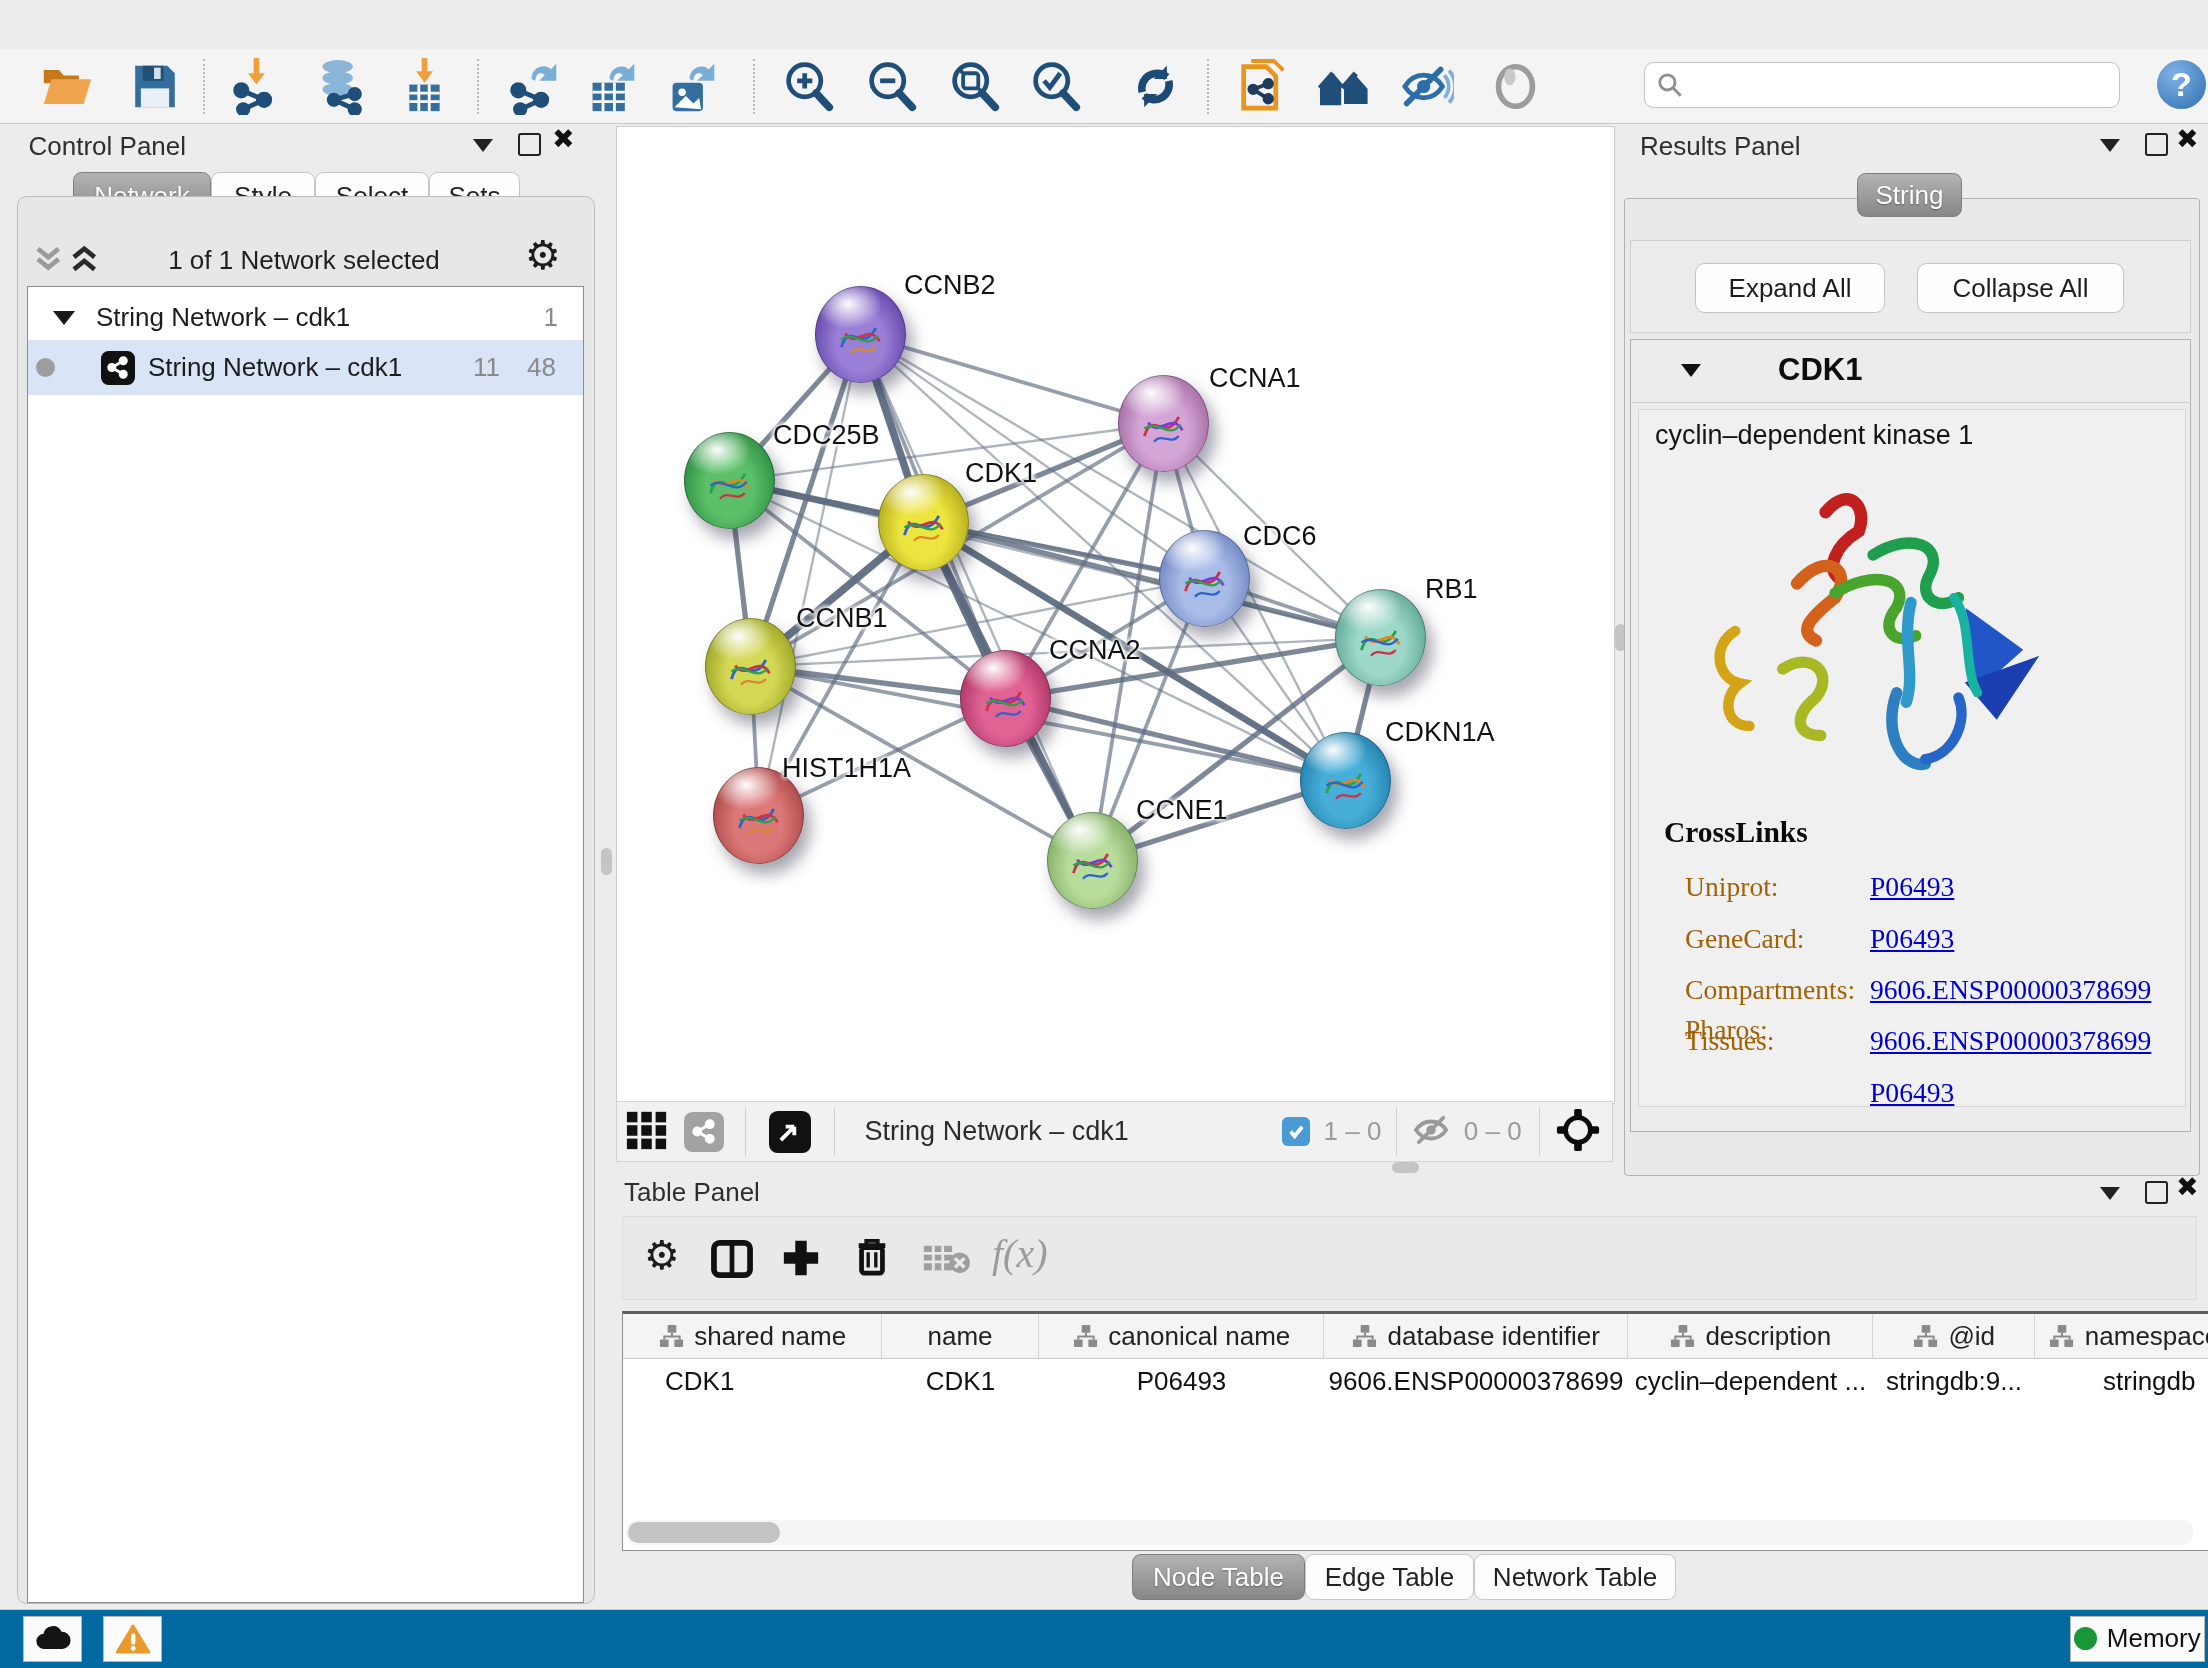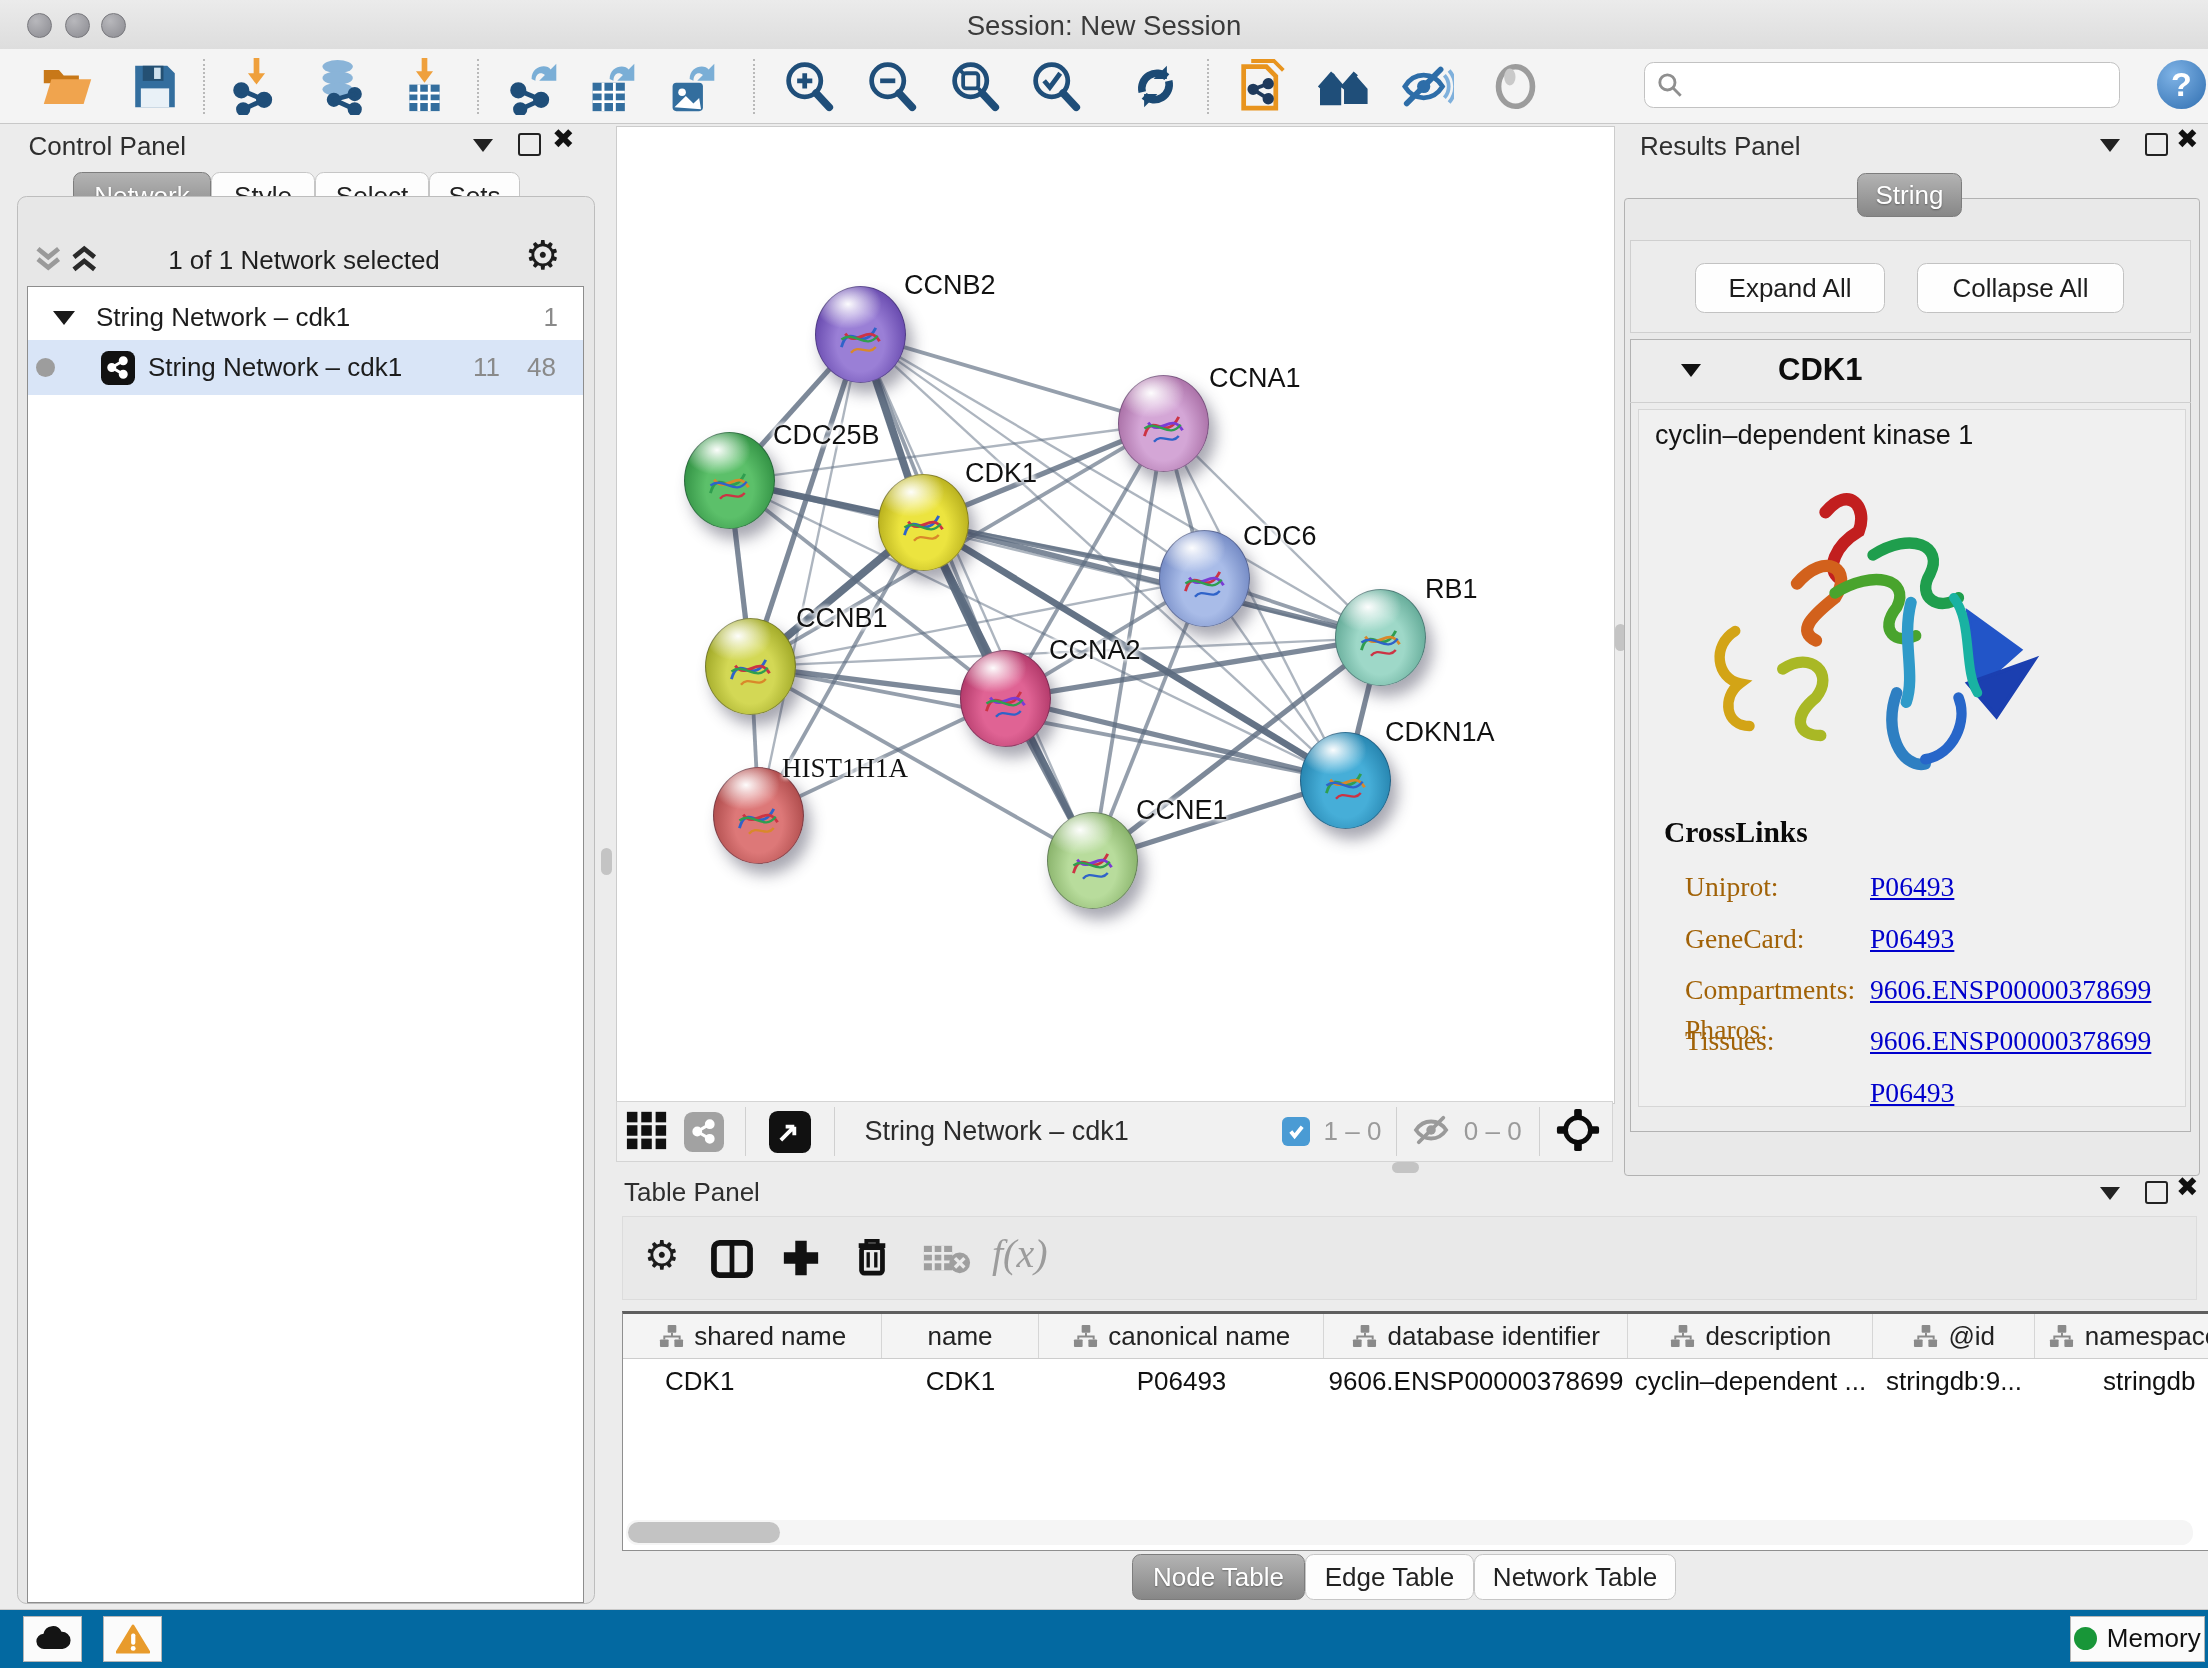--- a/index.html
+++ b/index.html
@@ -98,26 +98,20 @@
     display:flex;align-items:center;justify-content:center;cursor:pointer;box-sizing:border-box;}
 
   .split-dot{background:#c4c4c4;border-radius:7.6px;}
   .gear{font-size:40px;color:#1c1c1c;line-height:38px;cursor:pointer;}
 </style>
 </head>
 <body>
 
 <div id="window" class="noselect">
 
-  <div id="titlebar" class="abs">
-    <div class="traffic abs" style="left:27px"></div>
-    <div class="traffic abs" style="left:65px"></div>
-    <div class="traffic abs" style="left:101px"></div>
-    <div id="win-title" class="abs">Session: New Session</div>
-  </div>
 
   <div id="toolbar" class="abs">
     <div class="tbtn abs" style="left:37px">
       <svg width="55" height="48" viewBox="0 0 58 50">
           <path d="M4 8 h16 l5 6 h16 v8 H4z" fill="#c87818"></path>
           <path d="M4 44 L12 18 h42 L46 44z" fill="#f0a44e"></path>
         </svg>
     </div>
     <div class="tbtn abs" style="left:124px">
       <svg width="48" height="49" viewBox="0 0 50 52">
@@ -480,21 +474,21 @@
         </div>
         <div class="node-label" style="left: 768px; top: 590px;">CDKN1A</div>
         <div class="node" style="left: 96px; top: 640px; background: radial-gradient(58% 40% at 36% 18%, rgba(255, 255, 255, 0.98), rgba(255, 255, 255, 0) 65%), radial-gradient(at 50% 58%, rgb(221, 120, 120) 38%, rgb(151, 54, 54) 94%);">
           <svg width="61" height="61" viewBox="0 0 64 64" style="position:absolute;left:14.3px;top:20px">
             <path d="M12,42 C20,14 34,50 48,22" stroke="#2f63c9" stroke-width="3" fill="none"></path>
             <path d="M16,28 C28,44 40,16 52,36" stroke="#cc3344" stroke-width="3" fill="none"></path>
             <path d="M12,34 C26,24 38,46 50,30" stroke="#2f9e4f" stroke-width="2.5" fill="none"></path>
             <path d="M22,48 C30,38 40,52 48,42" stroke="#d9882a" stroke-width="2.5" fill="none"></path>
           </svg>
         </div>
-        <div class="node-label" style="left: 165px; top: 626px; font-family: Liberation Serif, serif;">HIST1H1A</div>
+        <div class="node-label" style="left: 165px; top: 626px;">HIST1H1A</div>
         <div class="node" style="left: 430px; top: 685px; background: radial-gradient(58% 40% at 36% 18%, rgba(255, 255, 255, 0.98), rgba(255, 255, 255, 0) 65%), radial-gradient(at 50% 58%, rgb(184, 220, 156) 38%, rgb(111, 156, 80) 94%);">
           <svg width="61" height="61" viewBox="0 0 64 64" style="position:absolute;left:14.3px;top:20px">
             <path d="M12,42 C20,14 34,50 48,22" stroke="#cc3344" stroke-width="3" fill="none"></path>
             <path d="M16,28 C28,44 40,16 52,36" stroke="#7a3bd4" stroke-width="3" fill="none"></path>
             <path d="M12,34 C26,24 38,46 50,30" stroke="#2f9e4f" stroke-width="2.5" fill="none"></path>
             <path d="M22,48 C30,38 40,52 48,42" stroke="#2f63c9" stroke-width="2.5" fill="none"></path>
           </svg>
         </div>
         <div class="node-label" style="left: 519px; top: 668px;">CCNE1</div>
       </div>

